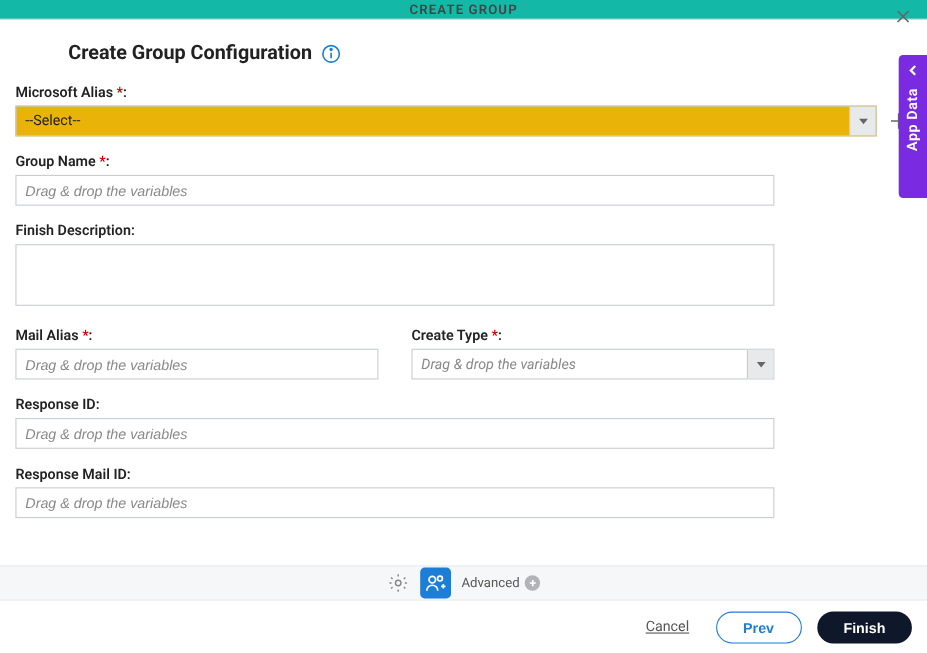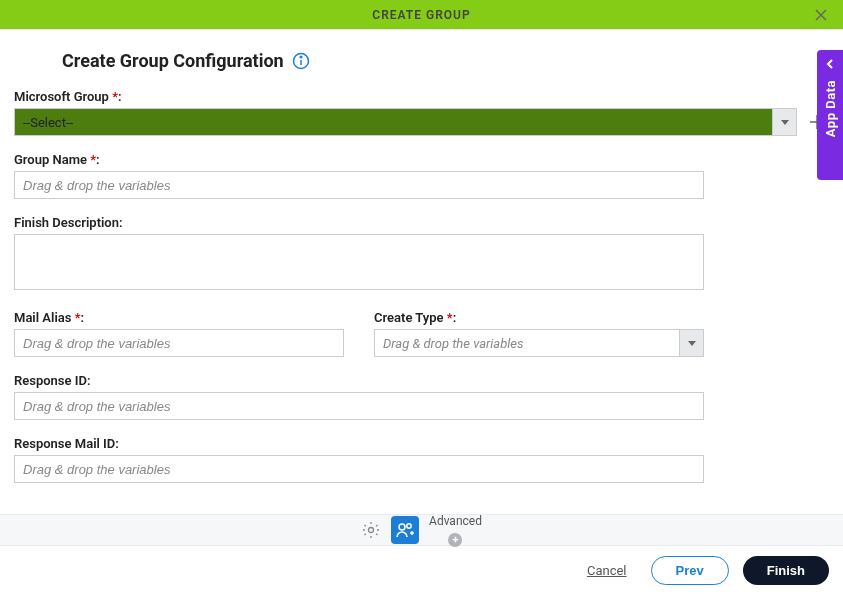--- a/index.html
+++ b/index.html
@@ -5,22 +5,22 @@
     * { box-sizing: border-box; margin: 0; padding: 0; }
     body {
       font-family: -apple-system, BlinkMacSystemFont, "Segoe UI", Roboto, Arial, sans-serif;
       background: #fff;
       width: 843px;
       height: 594px;
       position: relative;
       overflow: hidden;
     }
     .header {
-      background: #84cc16;
-      height: 30px;
+      background: #14b8a6;
+      height: 18px;
       display: flex;
       align-items: center;
       justify-content: center;
       position: relative;
       border-bottom: 1px solid #e5e6e7;
     }
     .header-title {
       font-size: 12px;
       font-weight: 600;
       letter-spacing: 1px;
@@ -72,21 +72,21 @@
       display: flex;
       align-items: center;
       gap: 8px;
     }
     .select-box {
       flex: 1;
       display: flex;
       align-items: center;
       height: 28px;
       border: 1px solid #c9ccd0;
-      background: #4d7c0f;
+      background: #eab308;
       position: relative;
     }
     .select-text {
       padding: 0 8px;
       font-size: 13px;
       color: #222;
       flex: 1;
     }
     .select-arrow {
       width: 24px;
@@ -177,21 +177,20 @@
       cursor: pointer;
     }
     .users-btn svg { width: 20px; height: 20px; color: #fff; }
     .advanced-link {
       display: flex;
       align-items: center;
       gap: 5px;
       font-size: 12px;
       color: #555;
       cursor: pointer;
-      flex-direction: column;
     }
     .advanced-plus {
       width: 14px;
       height: 14px;
       background: #b0b3b8;
       border-radius: 50%;
       display: flex;
       align-items: center;
       justify-content: center;
       color: #fff;
@@ -284,21 +283,21 @@
     <span class="info-icon">
       <svg viewBox="0 0 18 18" fill="none" stroke="currentColor" stroke-width="1.5">
           <circle cx="9" cy="9" r="7.5"></circle>
           <line x1="9" y1="8" x2="9" y2="13"></line>
           <circle cx="9" cy="5" r="0.8" fill="currentColor"></circle>
         </svg>
     </span>
   </div>
 
   <div class="field-row">
-    <label class="form-label"><span>Microsoft Group</span> <span class="req">*</span>:</label>
+    <label class="form-label"><span>Microsoft Alias</span> <span class="req">*</span>:</label>
     <div class="select-wrap">
       <div class="select-box full-input">
         <span class="select-text">--Select--</span>
         <span class="select-arrow">
           <svg viewBox="0 0 10 10" fill="currentColor">
               <polygon points="1,3 9,3 5,8"></polygon>
             </svg>
         </span>
       </div>
       <span class="plus-btn">

